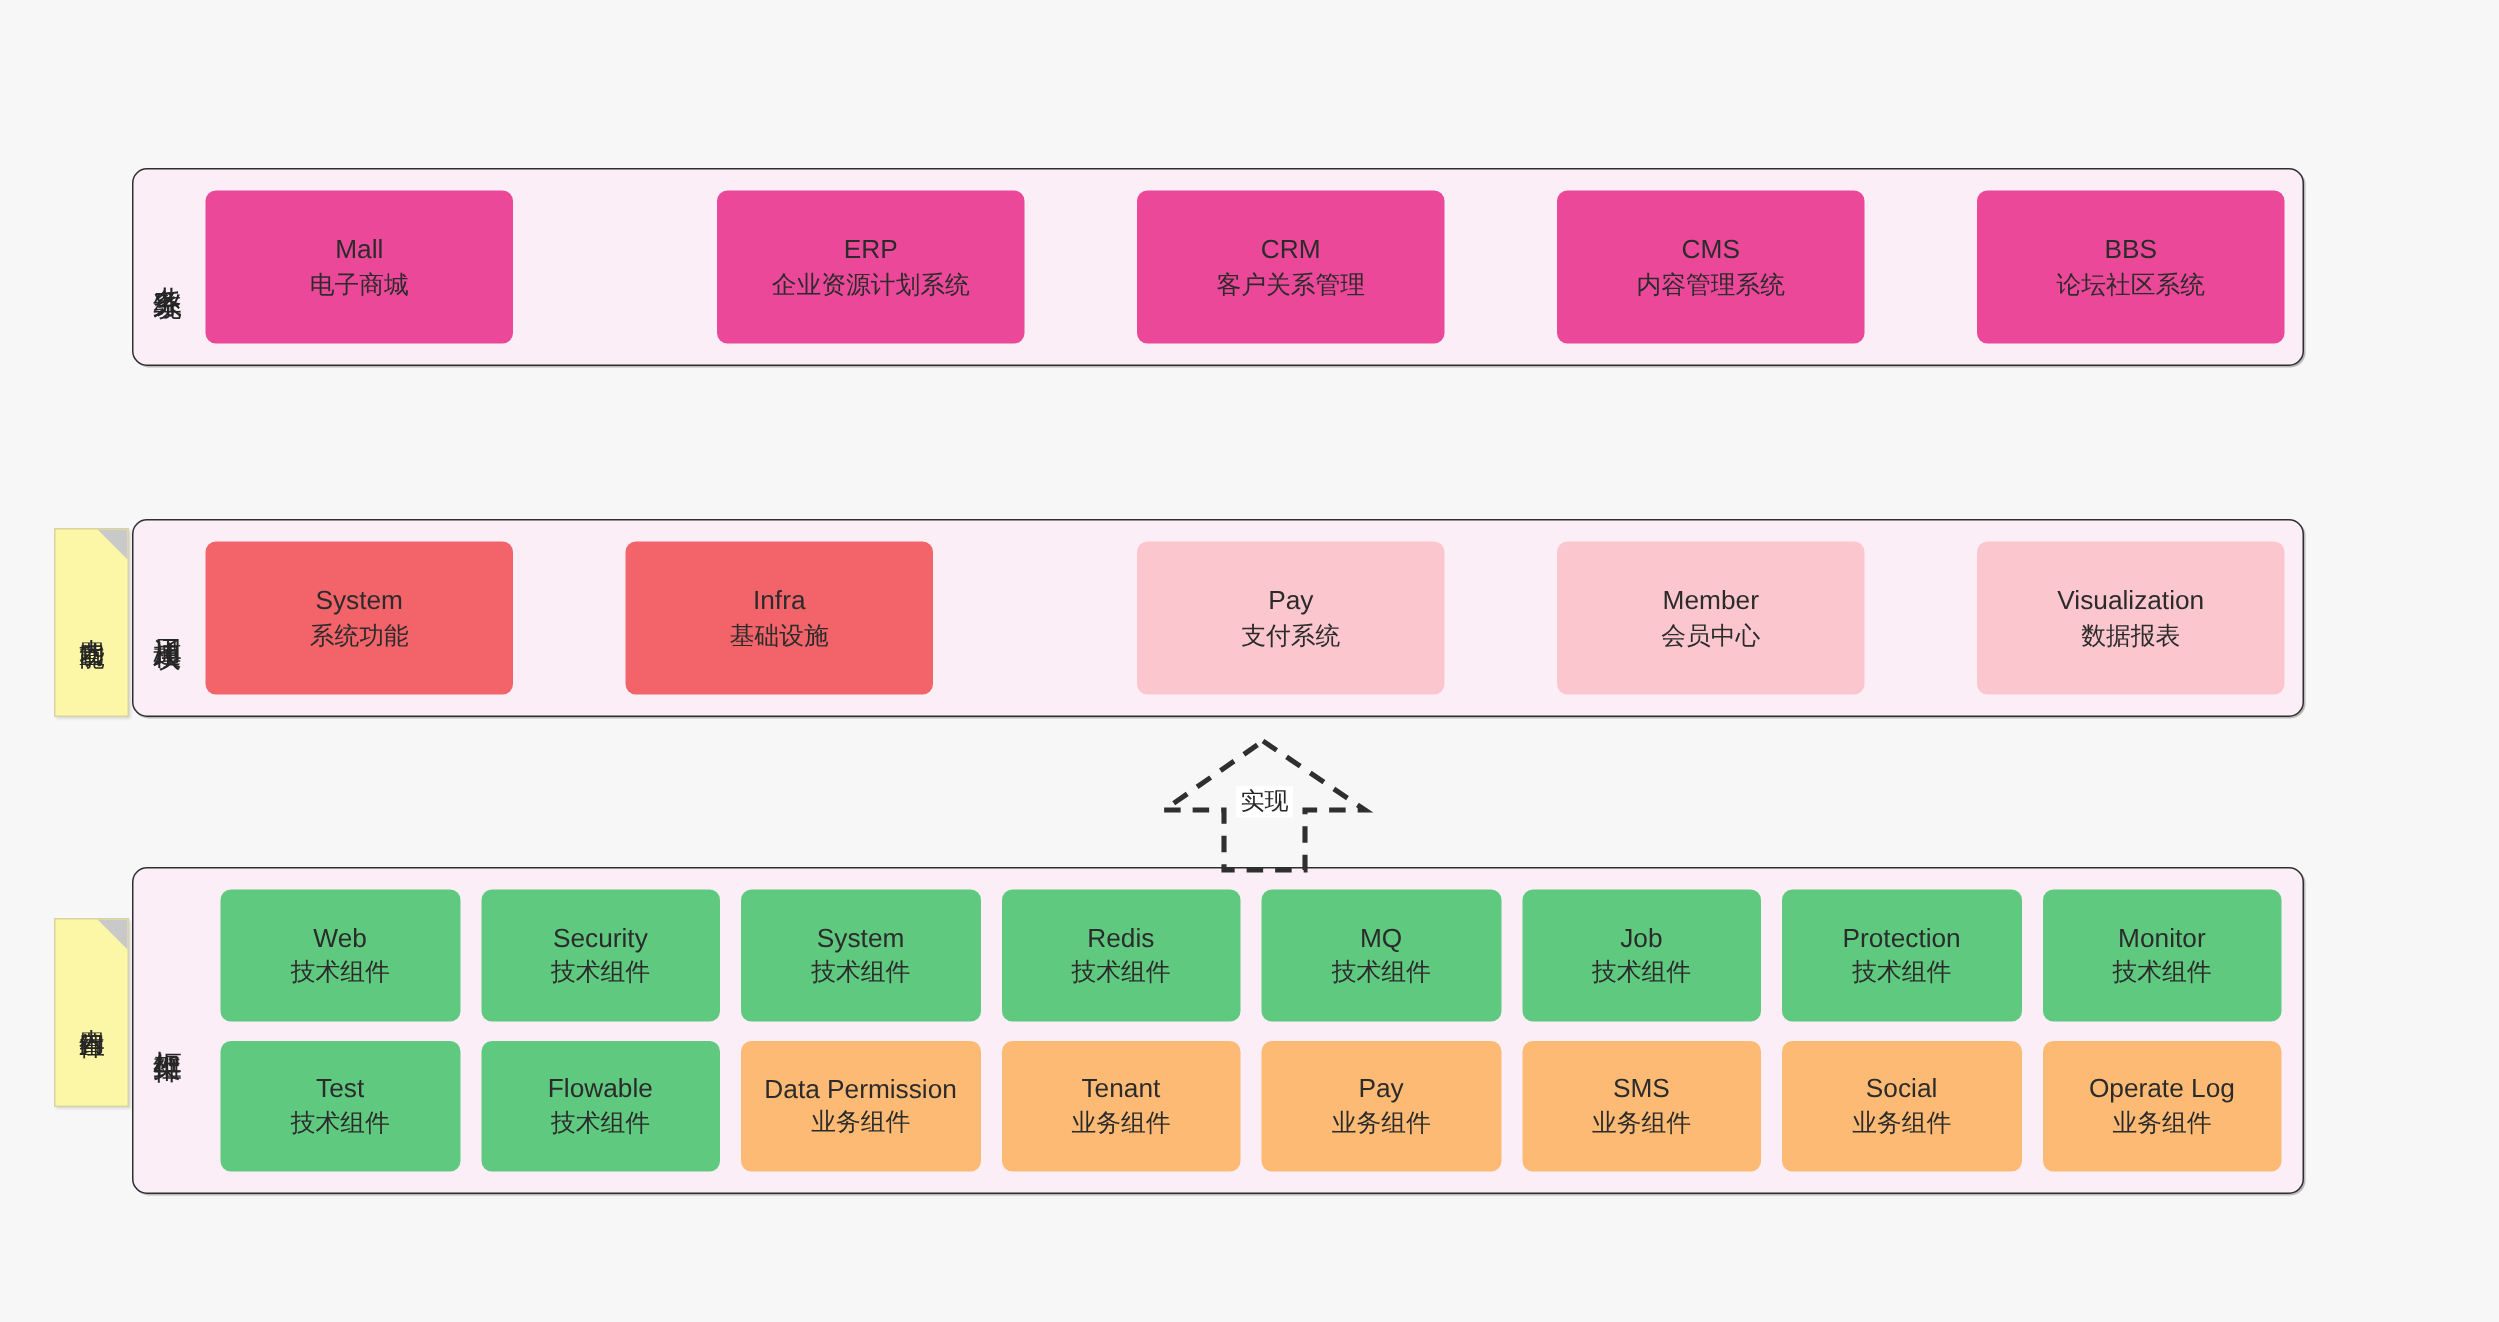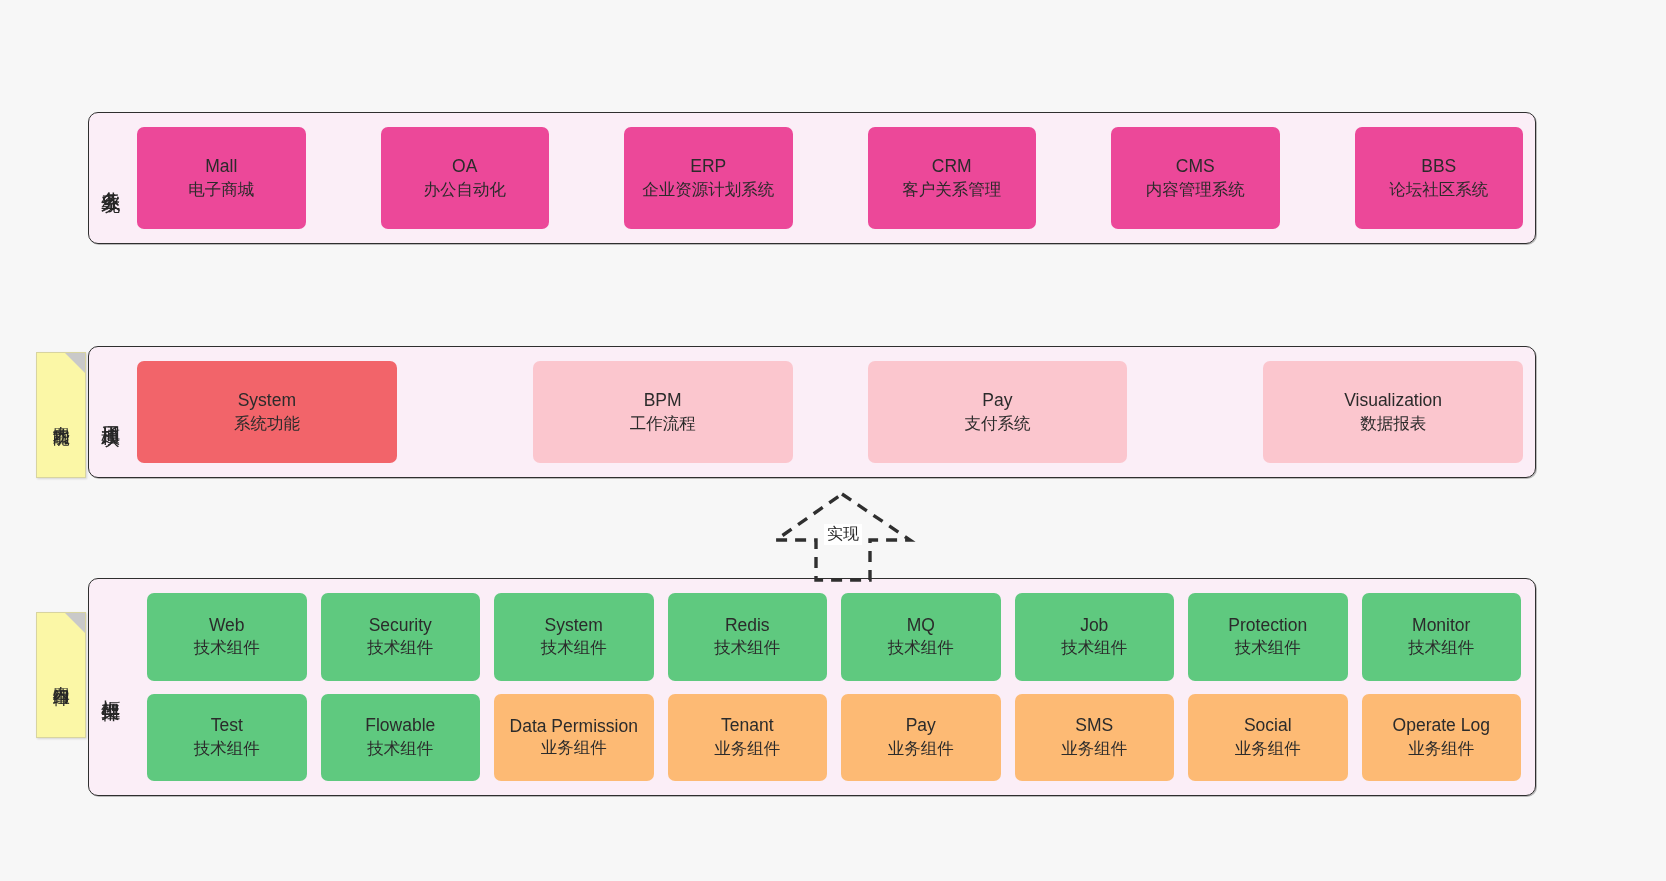--- a/index.html
+++ b/index.html
@@ -128,24 +128,20 @@
   <div class="layer" id="layer-business" style="left:88px; top:112px; width:1448px; height:132px;">
     <div class="layer-title">业务系统</div>
     <div class="cards row1">
 
       <div class="card c-blue">
         <span class="en">Mall</span>
         <span class="cn">电子商城</span>
       </div>
       <div style="width:47px;flex:0 0 47px"></div>
 
-      <div class="card c-blue">
-        <span class="en">OA</span>
-        <span class="cn">办公自动化</span>
-      </div>
       <div style="width:47px;flex:0 0 47px"></div>
 
       <div class="card c-blue">
         <span class="en">ERP</span>
         <span class="cn">企业资源计划系统</span>
       </div>
       <div style="width:47px;flex:0 0 47px"></div>
 
       <div class="card c-blue">
         <span class="en">CRM</span>
@@ -175,34 +171,38 @@
   <div class="layer" id="layer-modules" style="left:88px; top:346px; width:1448px; height:132px;">
     <div class="layer-title">通用模块</div>
     <div class="cards row1">
 
       <div class="card c-red">
         <span class="en">System</span>
         <span class="cn">系统功能</span>
       </div>
       <div style="width:47px;flex:0 0 47px"></div>
 
-      <div style="width:47px;flex:0 0 47px"></div>
-
-      <div class="card c-pink">
-        <span class="en">BPM</span>
-        <span class="cn">工作流程</span>
-      </div>
+      <div class="card c-red">
+        <span class="en">Infra</span>
+        <span class="cn">基础设施</span>
+      </div>
+      <div style="width:47px;flex:0 0 47px"></div>
+
       <div style="width:47px;flex:0 0 47px"></div>
 
       <div class="card c-pink">
         <span class="en">Pay</span>
         <span class="cn">支付系统</span>
       </div>
       <div style="width:47px;flex:0 0 47px"></div>
 
+      <div class="card c-pink">
+        <span class="en">Member</span>
+        <span class="cn">会员中心</span>
+      </div>
       <div style="width:47px;flex:0 0 47px"></div>
 
       <div class="card c-pink">
         <span class="en">Visualization</span>
         <span class="cn">数据报表</span>
       </div>
     </div>
   </div>
 
   <div class="conn" style="left:770px; top:490px; width:146px; height:92px;">

